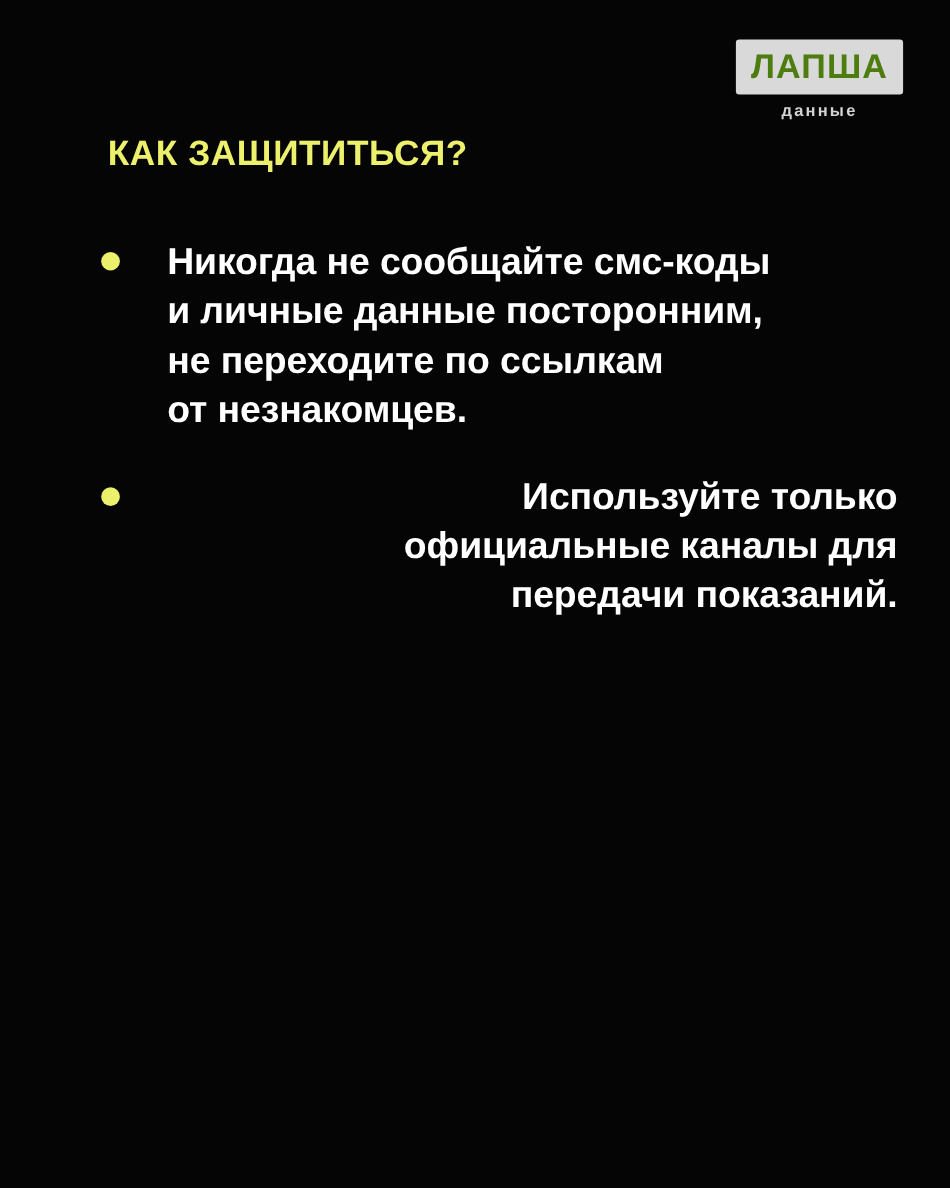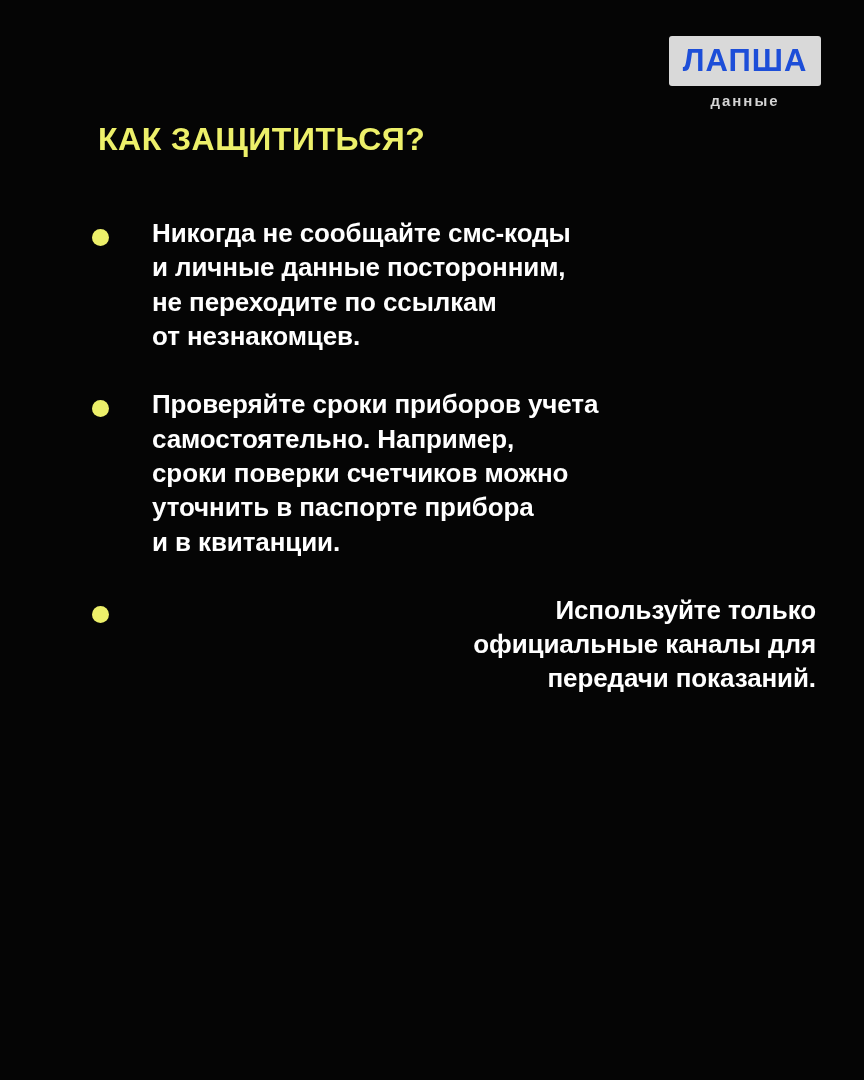--- a/index.html
+++ b/index.html
@@ -28,21 +28,21 @@
   .logo-wrap {
     position: absolute;
     top: 36px;
     right: 34px;
     width: 170px;
     text-align: center;
   }
   .logo-box {
     display: inline-block;
     background: #d9d9d9;
-    color: #1d4ed8;
+    color: #4d7c0f;
     font-weight: bold;
     font-size: 31px;
     letter-spacing: 1px;
     line-height: 1;
     padding: 9px 14px 10px 14px;
     border-radius: 3px;
     font-family: "Liberation Sans", sans-serif;
   }
   .logo-sub {
     display: block;
@@ -87,21 +87,21 @@
     flex: 0 0 auto;
     width: 17px;
     height: 17px;
     border-radius: 50%;
     background: #edf06a;
     margin-top: 13px;
     margin-right: 43px;
   }
   .tip-text {
     flex: 1 1 auto;
-    font-size: 26px;
+    font-size: 34px;
     font-weight: bold;
     line-height: 1.32;
     color: #ffffff;
     white-space: pre-line;
     letter-spacing: -0.1px;
   }
 </style>
 </head>
 <body>
 
@@ -117,27 +117,19 @@
   <ul class="tips">
     <li class="tip">
       <span class="bullet"></span>
       <span class="tip-text">Никогда не сообщайте смс-коды
 и личные данные посторонним,
 не переходите по ссылкам
 от незнакомцев.</span>
     </li>
     <li class="tip">
       <span class="bullet"></span>
-      <span class="tip-text">Проверяйте сроки приборов учета
-самостоятельно. Например,
-сроки поверки счетчиков можно
-уточнить в паспорте прибора
-и в квитанции.</span>
-    </li>
-    <li class="tip">
-      <span class="bullet"></span>
       <span class="tip-text">Используйте только
 официальные каналы для
 передачи показаний.</span>
     </li>
   </ul>
 
 </div>
 
 </body></html>

